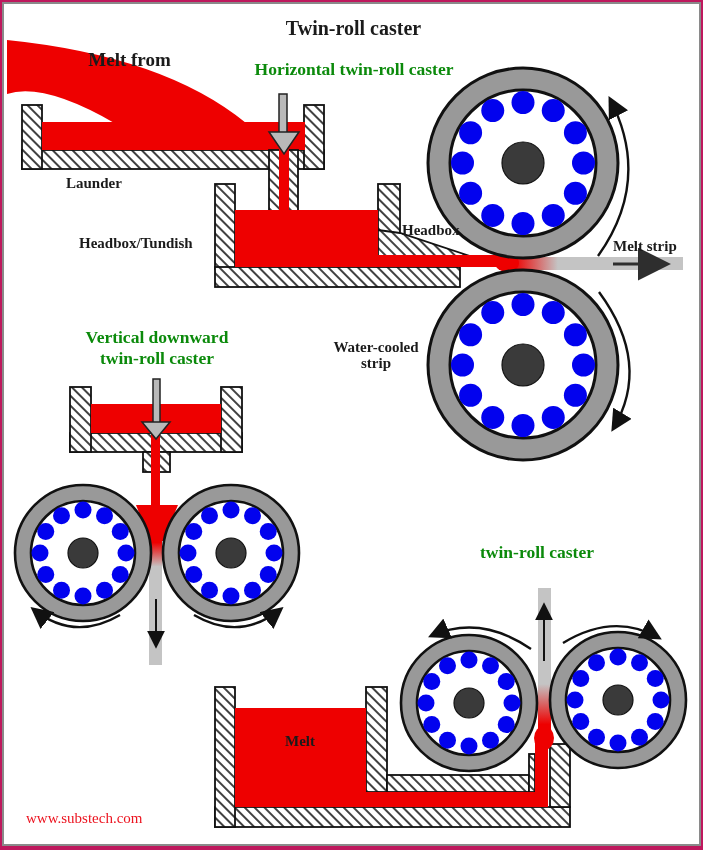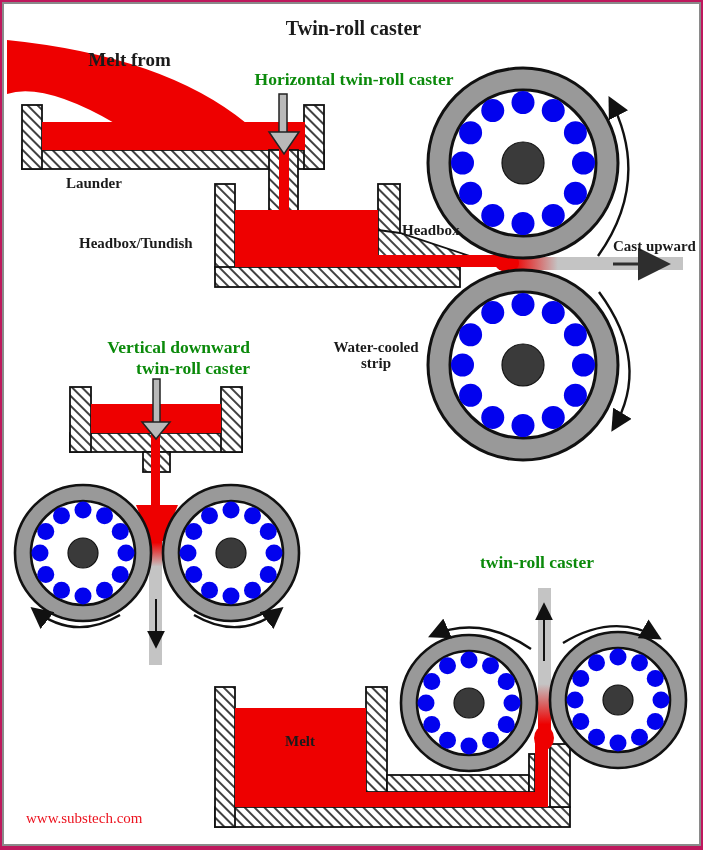--- a/index.html
+++ b/index.html
@@ -1,20 +1,20 @@
 <!DOCTYPE html>
 <html style="--red: #ee0000; --green: #0b8a0b; --blue: #0202ee; --roll-gray: #999999; --hub: #3a3a3a; --strip: #c4c4c4; --wm: #ec1420;"><head>
 <meta charset="utf-8">
 <style>
   html,body{margin:0;padding:0;background:#d6d6d6;}
   #stage{position:relative;width:703px;height:850px;background:#be185d;font-family:"Liberation Serif","DejaVu Serif",serif;}
   #canvas{position:absolute;left:2px;top:2px;width:695px;height:840px;background:#ffffff;border:2px solid #8a8a8a;}
   svg{position:absolute;left:0;top:0;}
   .lbl{position:absolute;font-weight:bold;font-size:15px;color:#1b1b1b;white-space:nowrap;line-height:16px;}
-  .green{color:var(--green);font-size:17.5px;line-height:21px;margin-top:10px;}
+  .green{color:var(--green);font-size:17.5px;line-height:21px;}
   .center{text-align:center;}
   .wm{position:absolute;font-weight:normal;font-size:15px;color:var(--wm);white-space:nowrap;}
   .hatch{fill:url(#hatch);stroke:#111;stroke-width:1.8;}
   .red{fill:var(--red);}
   .rod{fill:#b9b9b9;stroke:#222;stroke-width:1.5;}
   .roll-ring{fill:var(--roll-gray);stroke:#111;}
   .roll-face{fill:#fff;stroke:#111;}
   .dot{fill:var(--blue);}
   .hub{fill:var(--hub);stroke:#111;stroke-width:1.2;}
   .rot{stroke:#111;stroke-width:2.4;fill:none;}
@@ -239,28 +239,28 @@
   <div class="lbl center" style="left:53px;top:35px;width:145px;font-size:19px;line-height:17px;margin-top:12px;">
     <span style="display:block;">Melt from</span>
   </div>
 
   <div class="lbl" style="left:62px;top:171px;">Launder</div>
 
   <div class="lbl" style="left:75px;top:231px;font-family:Liberation Serif, serif;">Headbox/Tundish</div>
 
   <div class="lbl" style="left:398px;top:218px;">Headbox</div>
 
-  <div class="lbl" style="left:609px;top:234px;">Cast upward</div>
+  <div class="lbl" style="left:609px;top:234px;">Melt strip</div>
 
   <div class="lbl center" style="left:316px;top:335px;width:112px;">
     <span style="display:block;">Water-cooled</span>
     <span style="display:block;">strip</span>
   </div>
 
-  <div class="lbl green center" style="left:60px;top:323px;width:186px;text-align:right;">
+  <div class="lbl green center" style="left:60px;top:323px;width:186px;">
     <span style="display:block;">Vertical downward</span>
     <span style="display:block;">twin-roll caster</span>
   </div>
 
   <div class="lbl green center" style="left:458px;top:538px;width:150px;">
     <span style="display:block;">twin-roll caster</span>
   </div>
 
   <div class="lbl" style="left:281px;top:729px;">Melt</div>
 

